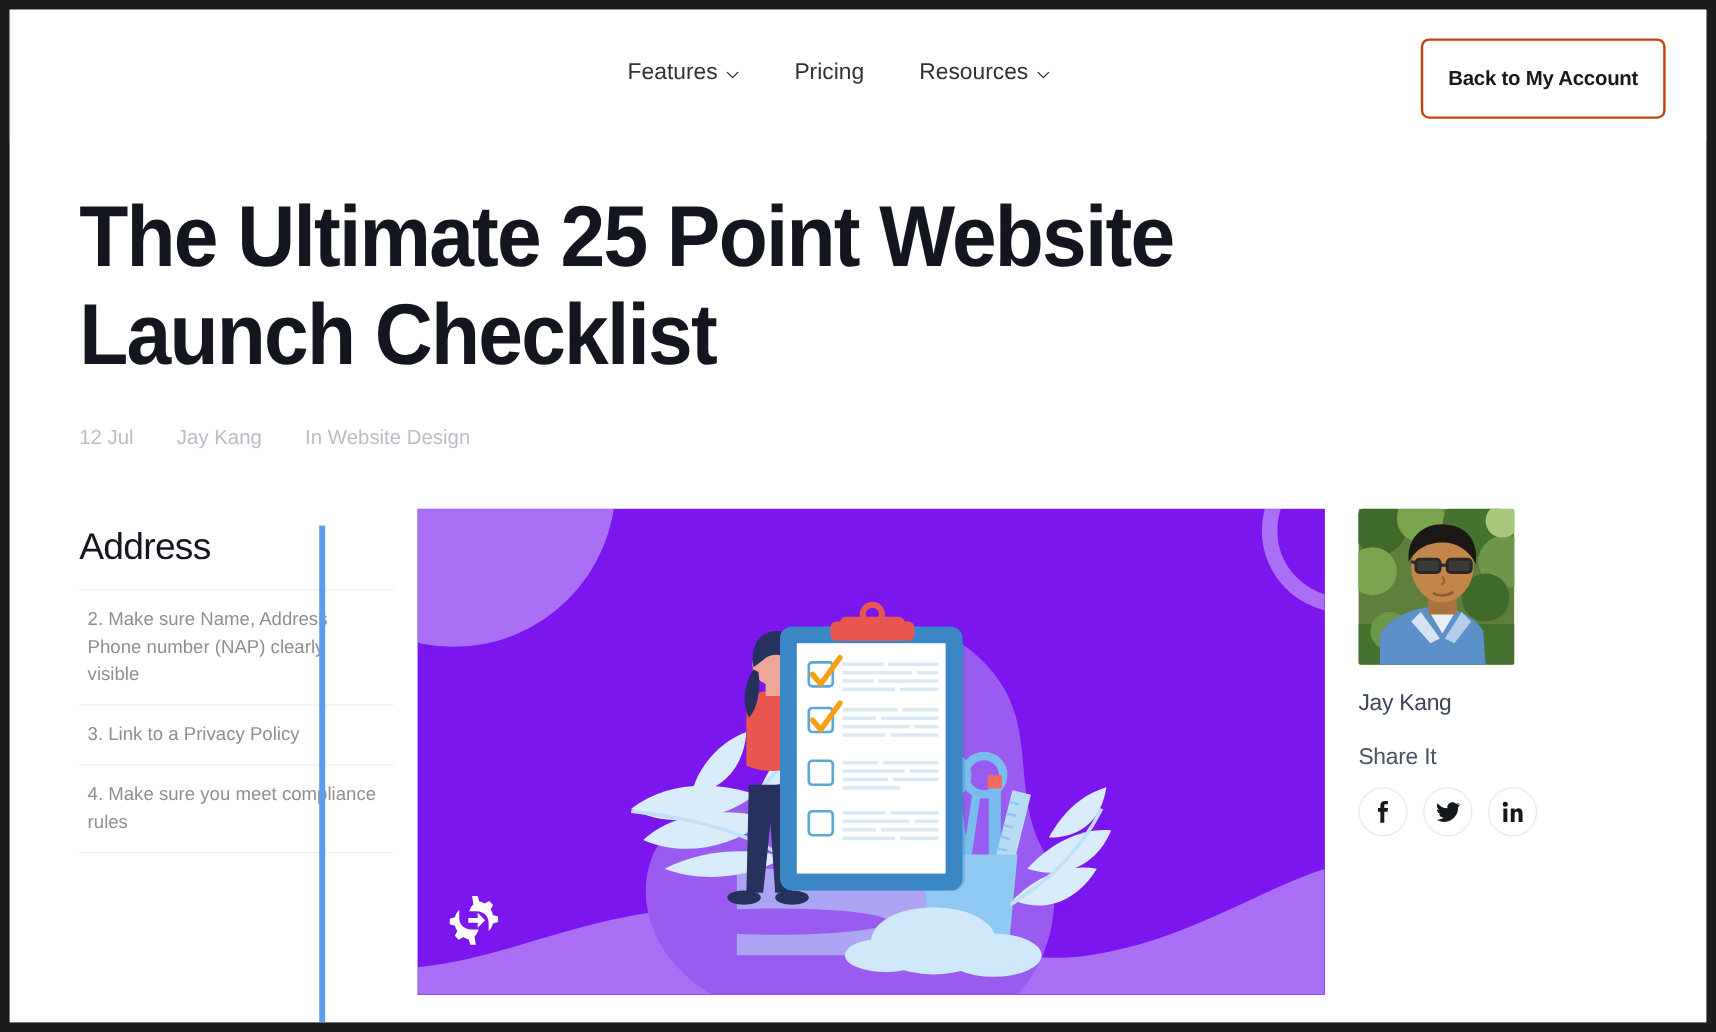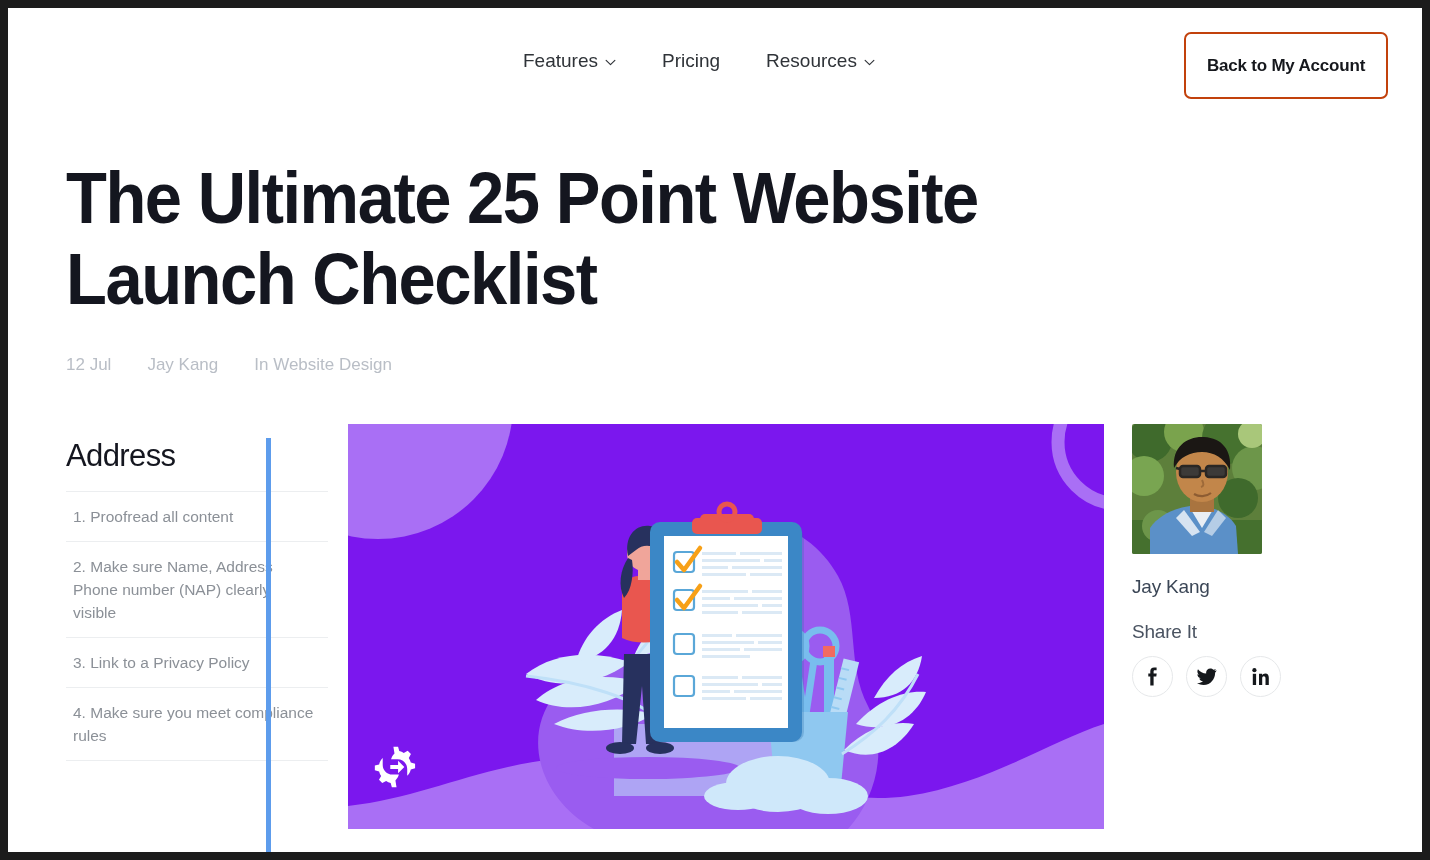--- a/index.html
+++ b/index.html
@@ -231,21 +231,20 @@
     <div id="article-meta">
       <span class="meta-bit">12 Jul</span>
       <span class="meta-bit">Jay Kang</span>
       <span class="meta-bit">In Website Design</span>
     </div>
   </div>
 
   <div id="contents-panel">
     <div id="contents-title">Address</div>
     <div id="contents-list">
-      <div class="contents-item">1. Proofread all content</div>
       <div class="contents-item">2. Make sure Name, Address Phone number (NAP) clearly visible</div>
       <div class="contents-item">3. Link to a Privacy Policy</div>
       <div class="contents-item">4. Make sure you meet compliance rules</div>
 
     </div>
   </div>
   <div id="contents-rail"></div>
 
   <div id="hero-figure">
     <svg id="hero-svg" viewBox="0 0 756 405">

